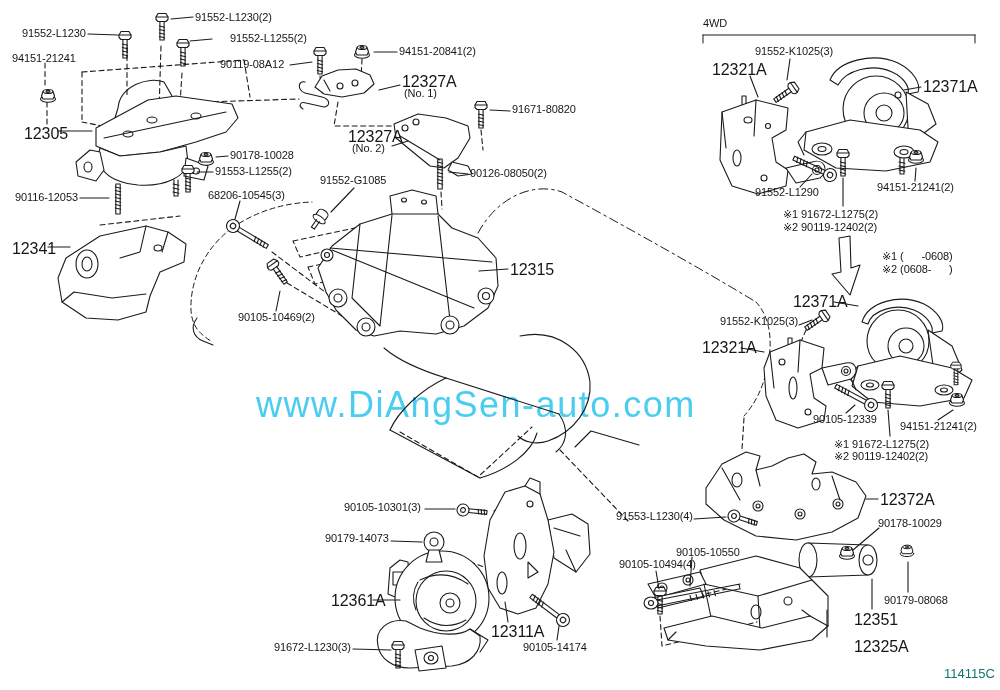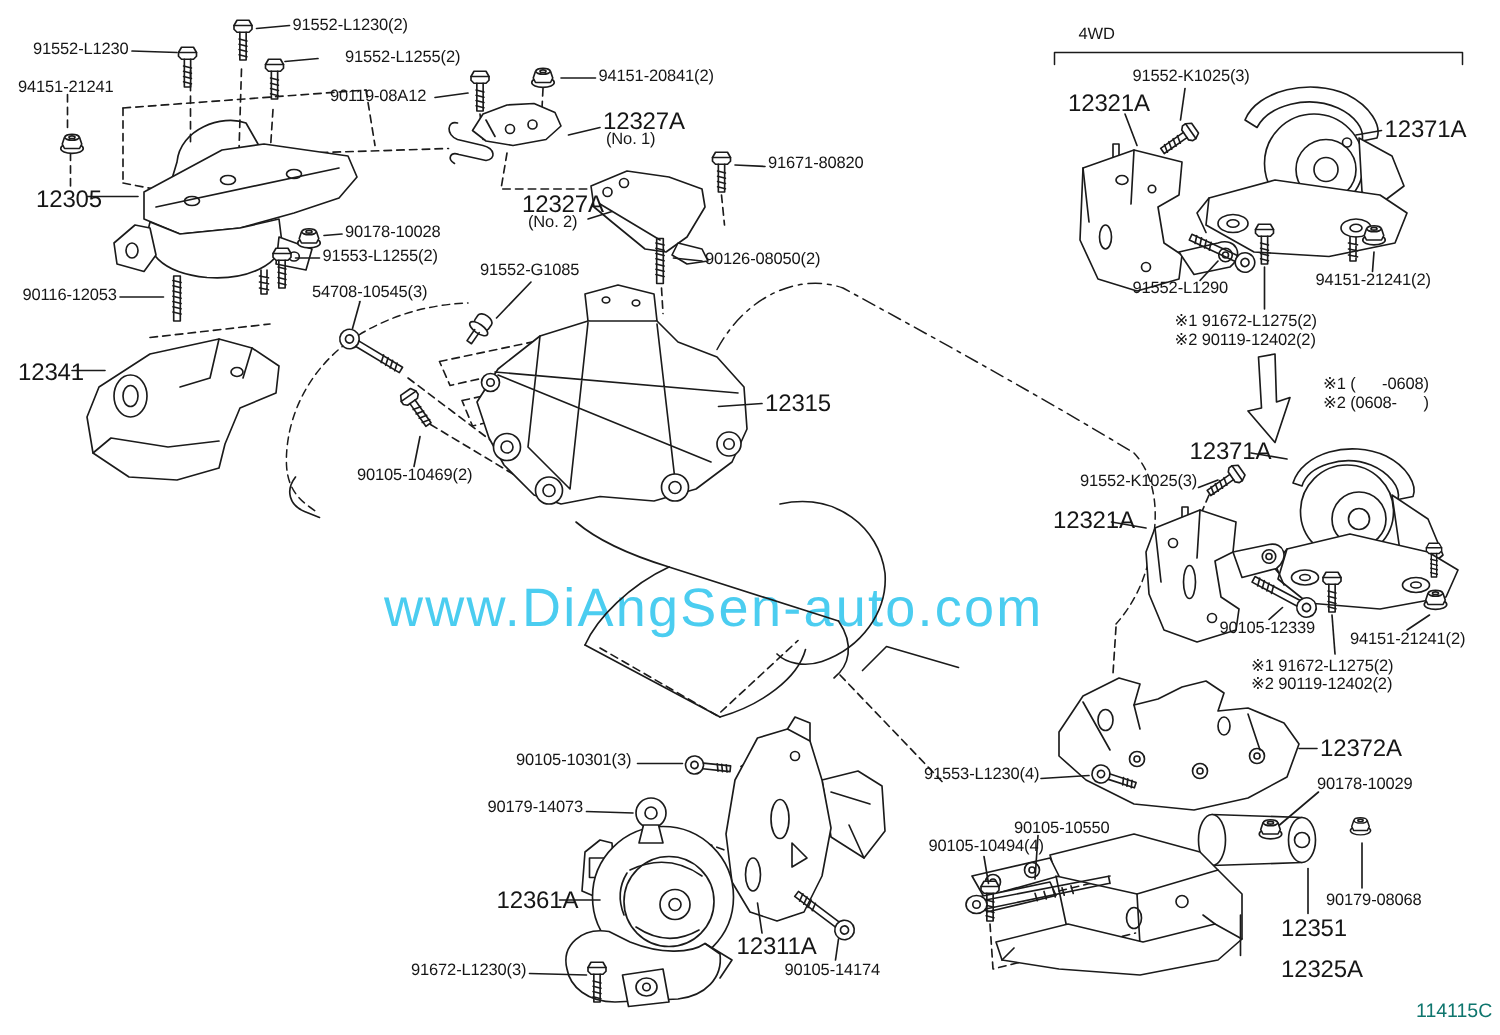--- a/index.html
+++ b/index.html
@@ -394,26 +394,26 @@
   <div class="lbl" style="left:404px;top:87px">(No. 1)</div>
   <div class="lbl" style="left:512px;top:103px">91671-80820</div>
   <div class="lbl big" style="left:348px;top:128px">12327A</div>
   <div class="lbl" style="left:352px;top:142px">(No. 2)</div>
   <div class="lbl" style="left:470px;top:167px">90126-08050(2)</div>
   <div class="lbl" style="left:320px;top:174px">91552-G1085</div>
   <div class="lbl big" style="left:24px;top:125px">12305</div>
   <div class="lbl" style="left:230px;top:149px">90178-10028</div>
   <div class="lbl" style="left:215px;top:165px">91553-L1255(2)</div>
   <div class="lbl" style="left:15px;top:191px">90116-12053</div>
-  <div class="lbl" style="left:208px;top:189px">54708-10545(3)</div>
+  <div class="lbl" style="left:208px;top:189px">68206-10545(3)</div>
   <div class="lbl big" style="left:12px;top:240px">12341</div>
   <div class="lbl" style="left:238px;top:311px">90105-10469(2)</div>
   <div class="lbl big" style="left:510px;top:261px">12315</div>
 
-  <div class="lbl" style="left:719px;top:17px">4WD</div>
+  <div class="lbl" style="left:703px;top:17px">4WD</div>
   <div class="lbl" style="left:755px;top:45px">91552-K1025(3)</div>
   <div class="lbl big" style="left:712px;top:61px">12321A</div>
   <div class="lbl big" style="left:923px;top:78px">12371A</div>
   <div class="lbl" style="left:755px;top:186px">91552-L1290</div>
   <div class="lbl" style="left:877px;top:181px">94151-21241(2)</div>
   <div class="lbl" style="left:783px;top:208px">※1 91672-L1275(2)</div>
   <div class="lbl" style="left:783px;top:221px">※2 90119-12402(2)</div>
   <div class="lbl" style="left:882px;top:250px">※1 (      -0608)</div>
   <div class="lbl" style="left:882px;top:263px">※2 (0608-      )</div>
   <div class="lbl big" style="left:793px;top:293px">12371A</div>

